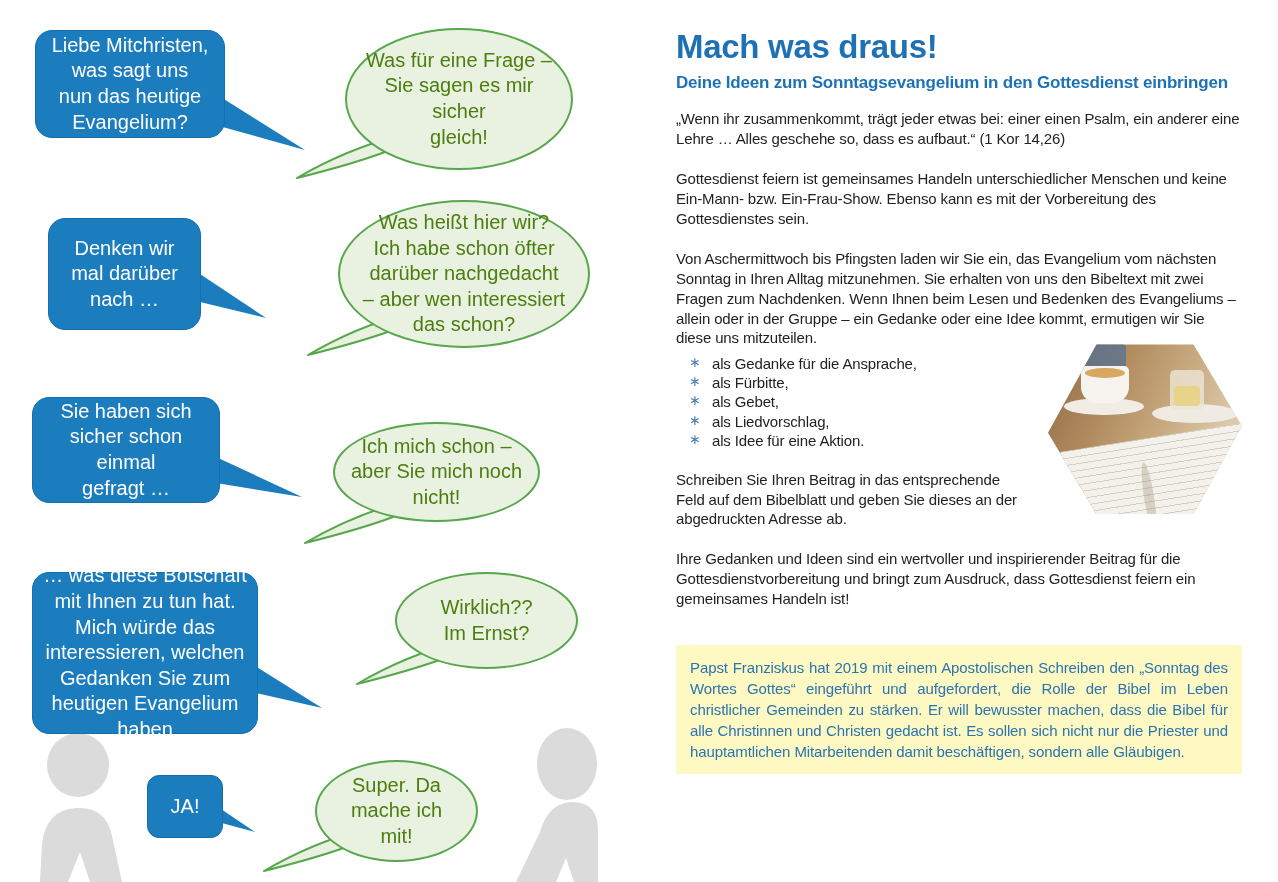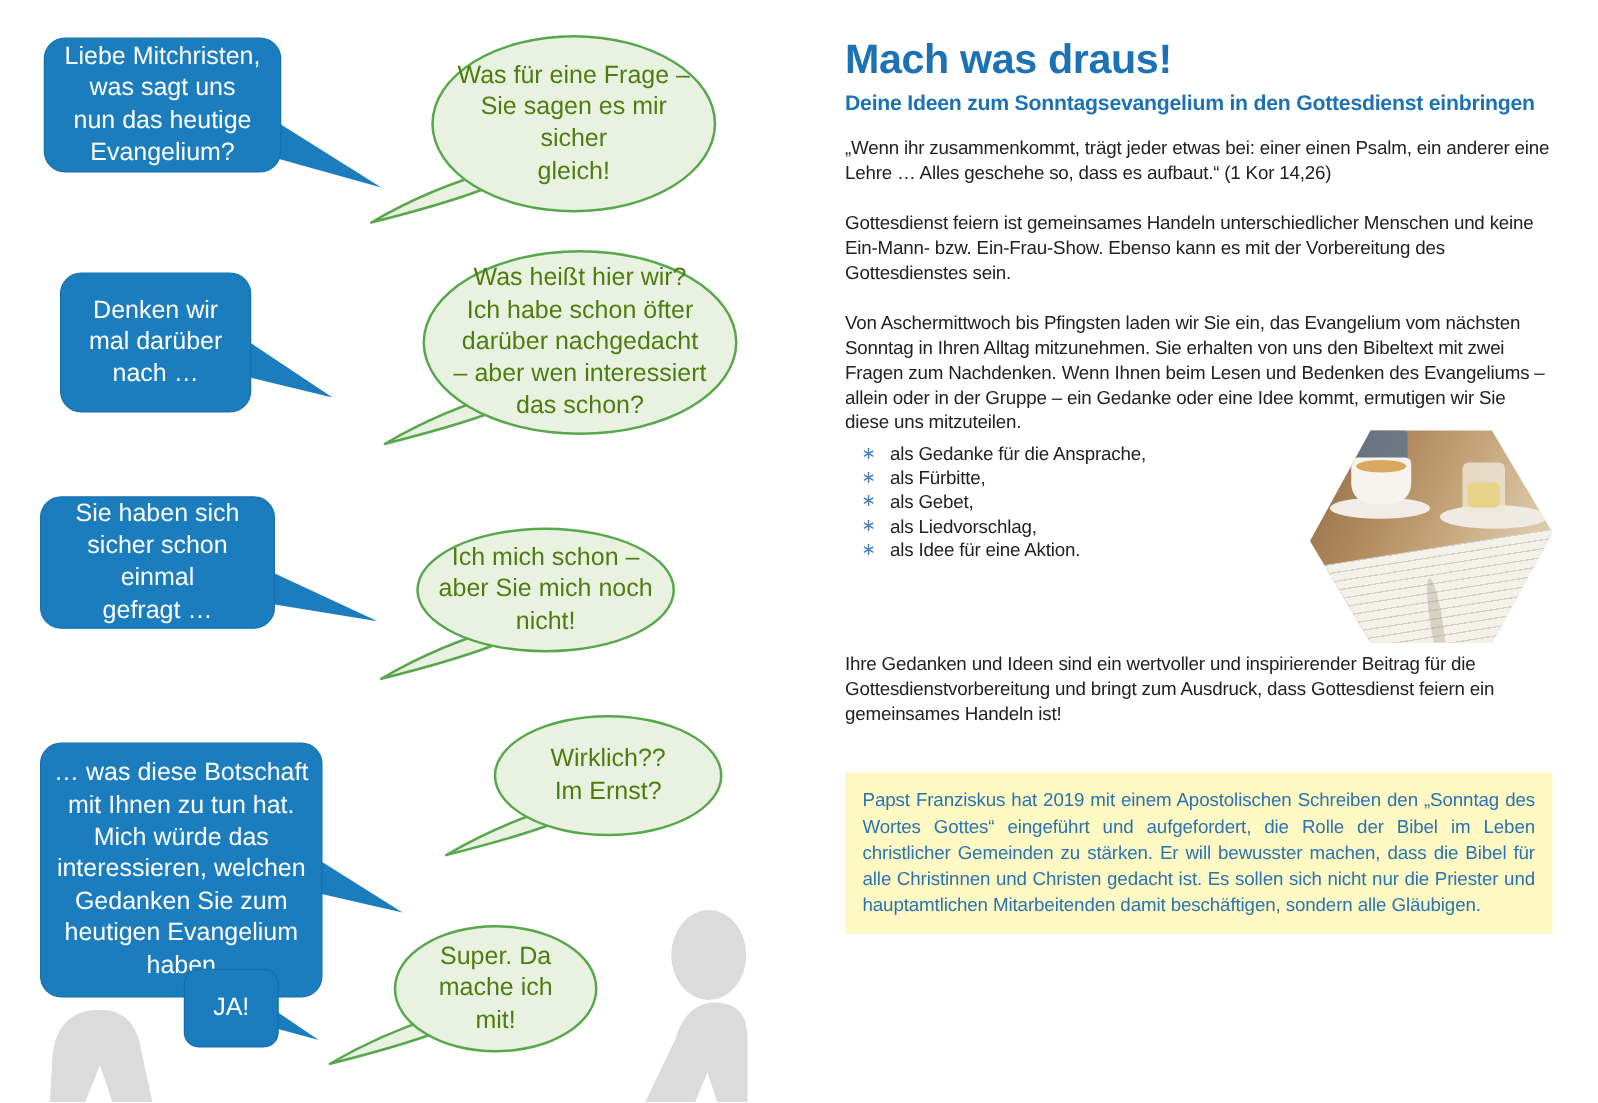--- a/index.html
+++ b/index.html
@@ -16,25 +16,25 @@
   .green .bubble{background:#e9f2e1;border:2px solid #58a74c;border-radius:50%;color:#4d7c0f;}
   .bubble-text{white-space:pre-line;font-size:20px;line-height:1.28;}
   .tail{position:absolute;}
 
   .b0{left:35px;top:30px;width:190px;height:108px;}
   .b1{left:345px;top:28px;width:228px;height:142px;}
   .b2{left:48px;top:218px;width:153px;height:112px;}
   .b3{left:338px;top:200px;width:252px;height:148px;}
   .b4{left:32px;top:397px;width:188px;height:106px;}
   .b5{left:333px;top:422px;width:207px;height:100px;}
-  .b6{left:32px;top:594px;width:226px;height:204px;}
+  .b6{left:32px;top:572px;width:226px;height:162px;}
   .b7{left:395px;top:572px;width:183px;height:97px;}
   .b8{left:147px;top:775px;width:76px;height:63px;}
   .b8 .bubble{border-radius:12px;}
-  .b9{left:315px;top:740px;width:163px;height:102px;}
+  .b9{left:315px;top:760px;width:163px;height:102px;}
 
   
   .article{position:absolute;left:676px;top:28px;width:566px;}
   .article h1{margin:0;font-size:33px;font-weight:bold;color:#1d71b5;letter-spacing:-0.3px;}
   .article h2{margin:7px 0 0;font-size:17px;font-weight:bold;color:#1d71b5;letter-spacing:-0.2px;}
   .article p{margin:20px 0 0;font-size:15px;line-height:1.33;letter-spacing:-0.15px;color:#222;}
   .article p.quote{margin-top:16px;}
   .idea-list{list-style:none;margin:6px 0 0;padding:0;}
   .idea-list li{position:relative;padding-left:36px;font-size:15px;line-height:1.27;letter-spacing:-0.15px;}
   .idea-list .bullet{position:absolute;left:13px;top:0;color:#4a7fb5;font-size:14px;}
@@ -214,19 +214,20 @@
     </div>
 
     <ul class="idea-list">
       <li><span class="bullet">∗</span><span>als Gedanke für die Ansprache,</span></li>
       <li><span class="bullet">∗</span><span>als Fürbitte,</span></li>
       <li><span class="bullet">∗</span><span>als Gebet,</span></li>
       <li><span class="bullet">∗</span><span>als Liedvorschlag,</span></li>
       <li><span class="bullet">∗</span><span>als Idee für eine Aktion.</span></li>
     </ul>
 
+    <p>Schreiben Sie Ihren Beitrag in das entsprechende Feld auf dem Bibelblatt und geben Sie dieses an der abgedruckten Adresse ab.</p>
     <p class="clearp">Ihre Gedanken und Ideen sind ein wertvoller und inspirierender Beitrag für die Gottesdienstvorbereitung und bringt zum Ausdruck, dass Gottesdienst feiern ein gemeinsames Handeln ist!</p>
 
     <div class="info-box">
       <p>Papst Franziskus hat 2019 mit einem Apostolischen Schreiben den „Sonntag des Wortes Gottes“ eingeführt und aufgefordert, die Rolle der Bibel im Leben christlicher Gemeinden zu stärken. Er will bewusster machen, dass die Bibel für alle Christinnen und Christen gedacht ist. Es sollen sich nicht nur die Priester und hauptamtlichen Mitarbeitenden damit beschäftigen, sondern alle Gläubigen.</p>
     </div>
   </section>
 </div>
 
 </body></html>

